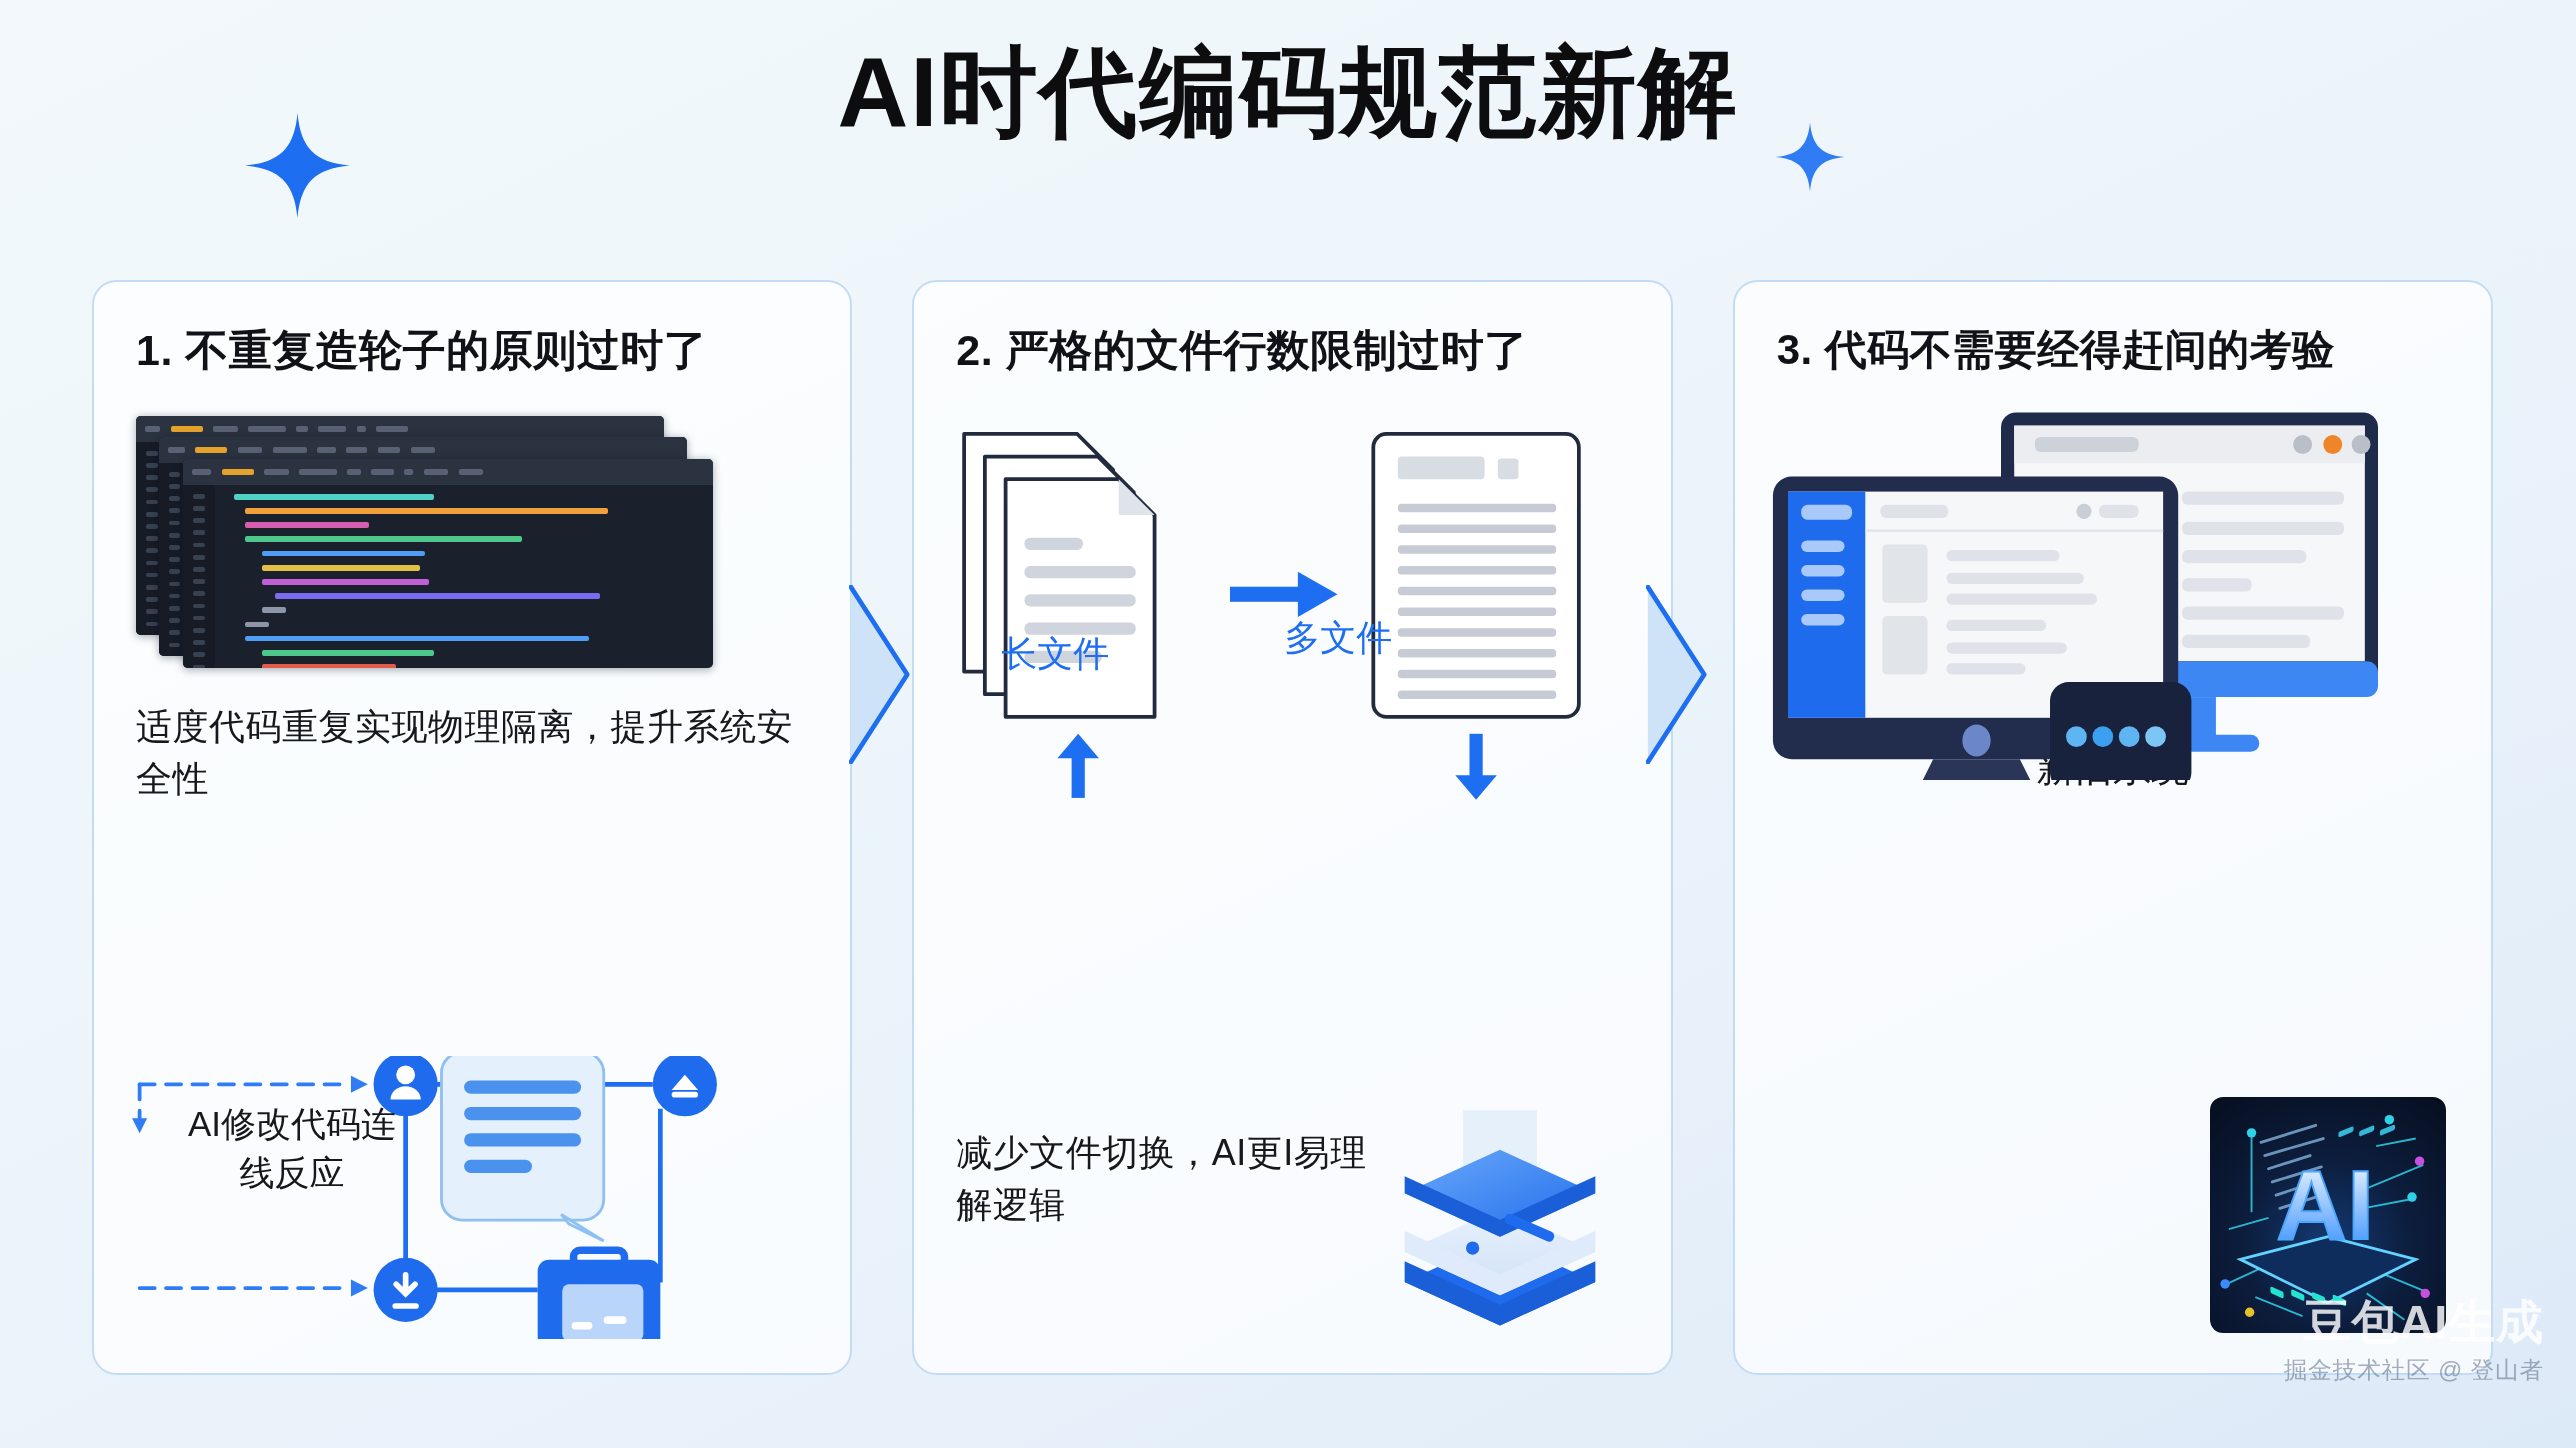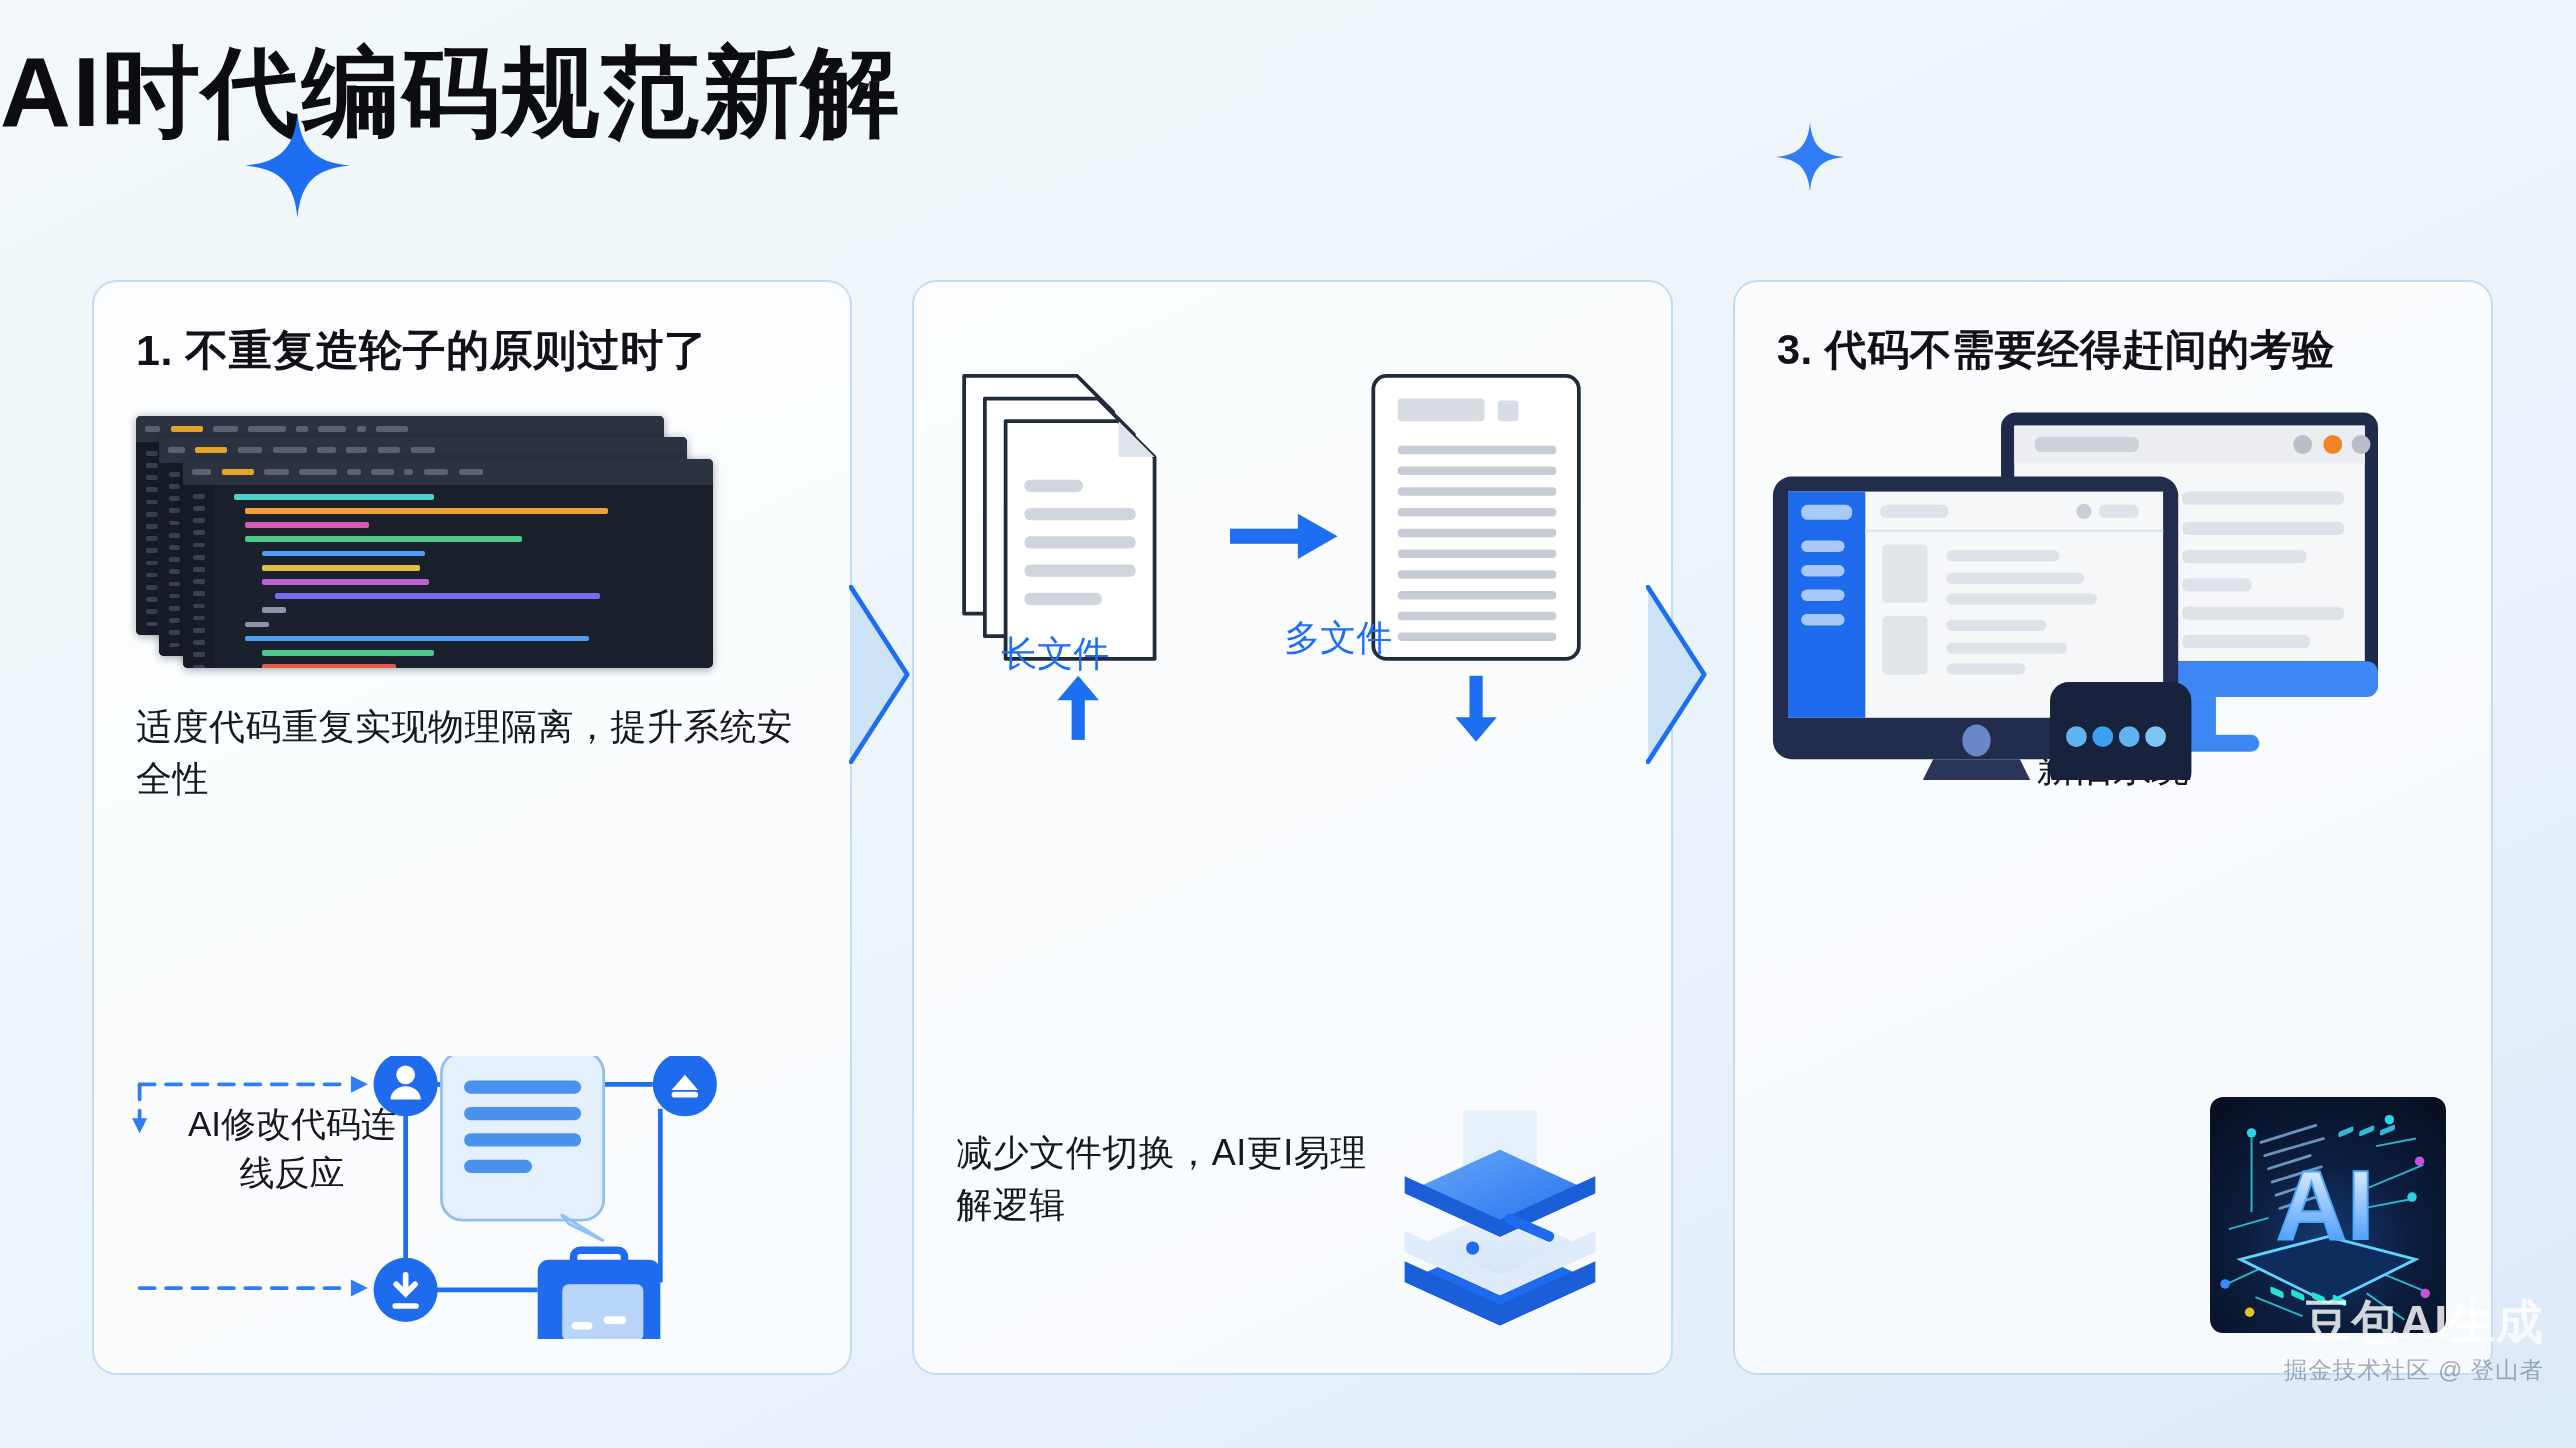--- a/index.html
+++ b/index.html
@@ -9,20 +9,21 @@
     overflow: hidden;
   }
   body {
     background: linear-gradient(155deg, #f2f8fb 0%, #eef6fb 35%, #e8f1fa 70%, #dce9f7 100%);
     position: relative;
   }
 
   
   .title-bar {
     position: absolute; top: 36px; left: 0; width: 100%;
+    text-align: center;
   }
   .page-title {
     font-size: 98px; font-weight: bold; color: #0d0d0f;
     letter-spacing: 1.9px; line-height: 1.15;
     font-family: "Liberation Sans", "DejaVu Sans", sans-serif;
   }
   .sparkle { position: absolute; }
   .sparkle svg { display: block; }
 
   
@@ -321,20 +322,21 @@
           <circle cx="290" cy="248" r="34" fill="#1f6bee"></circle>
           <path d="M290 232 l0 18 m-10 -8 l10 10 10 -10" stroke="#fff" stroke-width="6" fill="none" stroke-linecap="round"></path>
           <rect x="276" y="262" width="28" height="6" rx="3" fill="#fff"></rect>
         </g>
       </svg>
       <div class="nd-label">AI修改代码连线反应</div>
     </div>
   </div>
 
   <div class="card card-2">
+    <div class="card-title">2. 严格的文件行数限制过时了</div>
 
     <div class="doc-row">
       <svg width="698" height="396" viewBox="0 0 740 420" style="position:absolute;left:-9.4px;top:9.4px;">
 
         <g>
           <path d="M18 18 h120 l38 38 v214 h-158 z" fill="#fff" stroke="#222b3e" stroke-width="4" stroke-linejoin="round"></path>
           <path d="M40 42 h120 l38 38 v214 h-158 z" fill="#fff" stroke="#222b3e" stroke-width="4" stroke-linejoin="round"></path>
           <path d="M62 66 h120 l38 38 v214 h-158 z" fill="#fff" stroke="#222b3e" stroke-width="4" stroke-linejoin="round"></path>
           <path d="M182 66 l38 38 h-38 z" fill="#dfe3ea"></path>
           <rect x="82" y="128" width="62" height="13" rx="6" fill="#cfd4dd"></rect>

